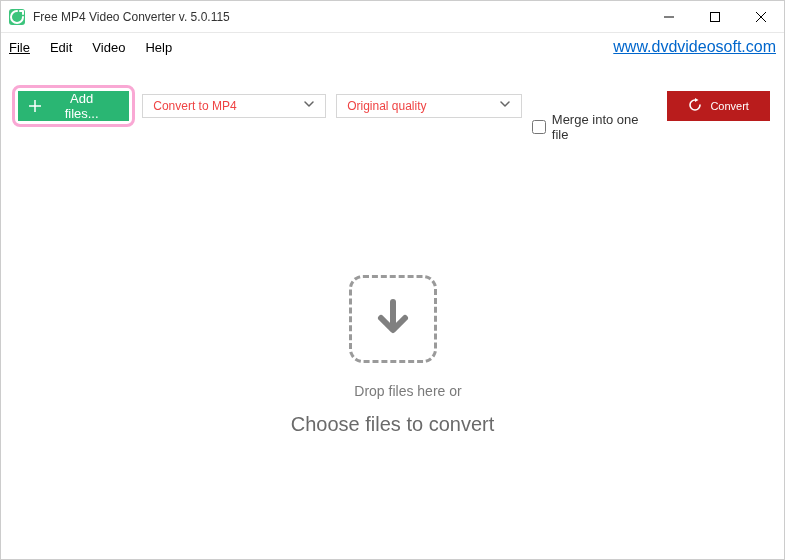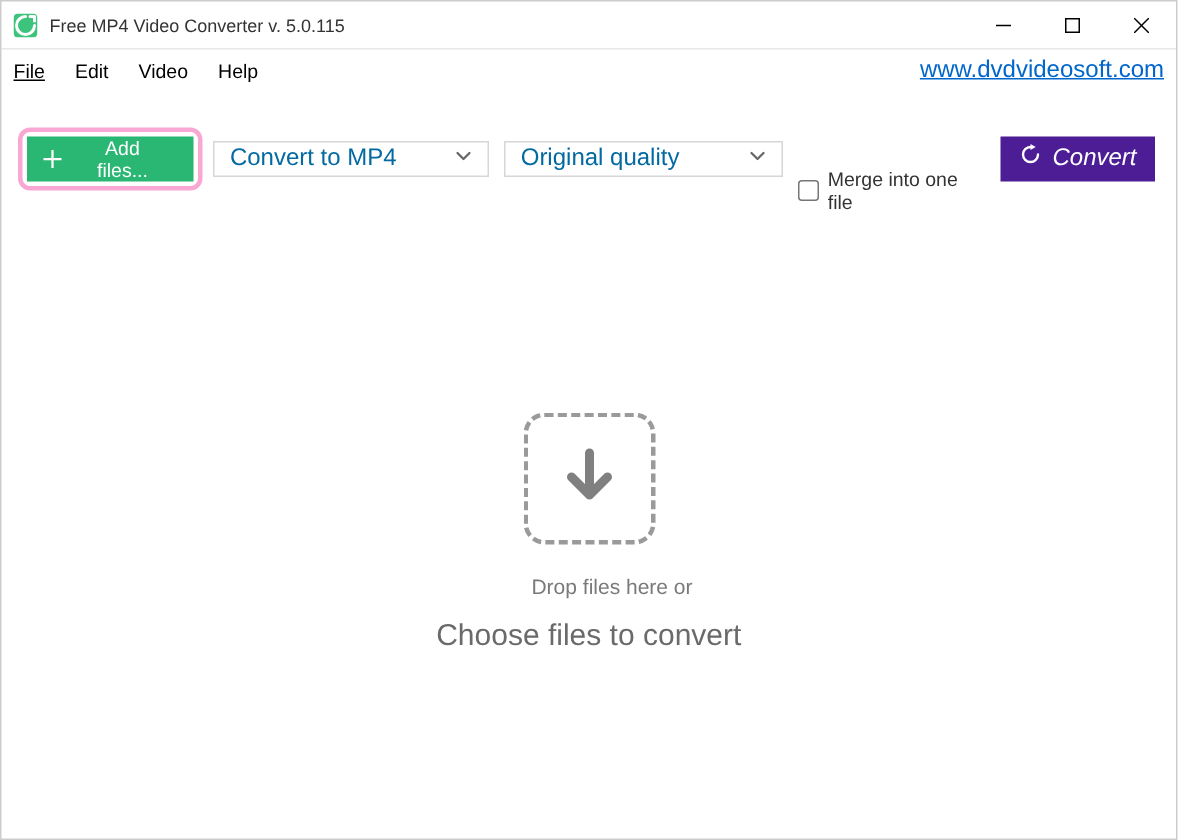--- a/index.html
+++ b/index.html
@@ -18,29 +18,29 @@
     .menubar .menu-item .ul { text-decoration: underline; }
     .menubar .spacer { flex: 1; }
     .menubar .link { color: #0066cc; text-decoration: underline; font-size: 16px; cursor: pointer; padding-right: 8px; }
 
     
     .toolbar { display: flex; align-items: center; padding: 8px 14px 10px 14px; gap: 10px; }
     .highlight-box { border: 3px solid #f9a8d4; border-radius: 8px; padding: 3px; margin: -3px; }
     .add-btn { background: #2ab673; color: #fff; border: none; height: 30px; padding: 0 18px 0 10px; font-size: 13px; cursor: pointer; display: flex; align-items: center; gap: 10px; }
     .plus-icon { width: 14px; height: 14px; display: inline-block; }
 
-    .dropdown { height: 24px; border: 1px solid #d6d6d6; background: #fff; display: flex; align-items: center; padding: 0 10px; font-size: 16px; color: #0369a1; cursor: pointer; justify-content: space-between; }
+    .dropdown { height: 24px; border: 1px solid #d6d6d6; background: #fff; display: flex; align-items: center; padding: 0 10px; font-size: 12px; color: #ef4444; cursor: pointer; justify-content: space-between; }
     .dropdown.format { width: 186px; }
     .dropdown.quality { width: 188px; }
     .chev { width: 12px; height: 12px; }
 
     .mergebox { display: flex; align-items: center; gap: 6px; font-size: 13px; color: #333; cursor: pointer; margin-top: 43px; }
     .mergebox input { width: 14px; height: 14px; cursor: pointer; }
 
-    .convert-btn { background: #4c1d95; color: #fff; border: none; height: 30px; width: 104px; font-size: 16px; cursor: pointer; display: flex; align-items: center; justify-content: center; gap: 8px; margin-left: auto; font-style: italic; }
+    .convert-btn { background: #b91c1c; color: #fff; border: none; height: 30px; width: 104px; font-size: 11px; cursor: pointer; display: flex; align-items: center; justify-content: center; gap: 8px; margin-left: auto; }
     .refresh-icon { width: 14px; height: 14px; }
 
     
     .main { flex: 1; display: flex; flex-direction: column; align-items: center; justify-content: center; color: #888; }
     .drop-target { display: flex; flex-direction: column; align-items: center; gap: 14px; }
     .dashed-box { width: 88px; height: 88px; border: 3px dashed #9a9a9a; border-radius: 14px; display: flex; align-items: center; justify-content: center; }
     .arrow-down { width: 38px; height: 38px; }
     .drop-text1 { font-size: 14px; color: #7a7a7a; margin-top: 6px; padding-left: 31px; }
     .drop-text2 { font-size: 20px; color: #6a6a6a; cursor: pointer; text-align: right; }
   </style>

